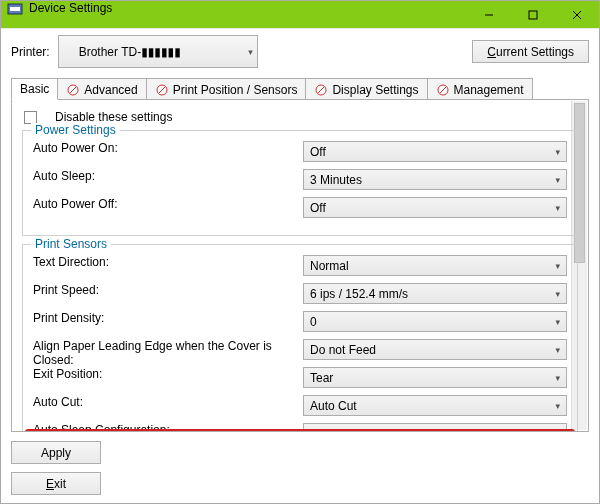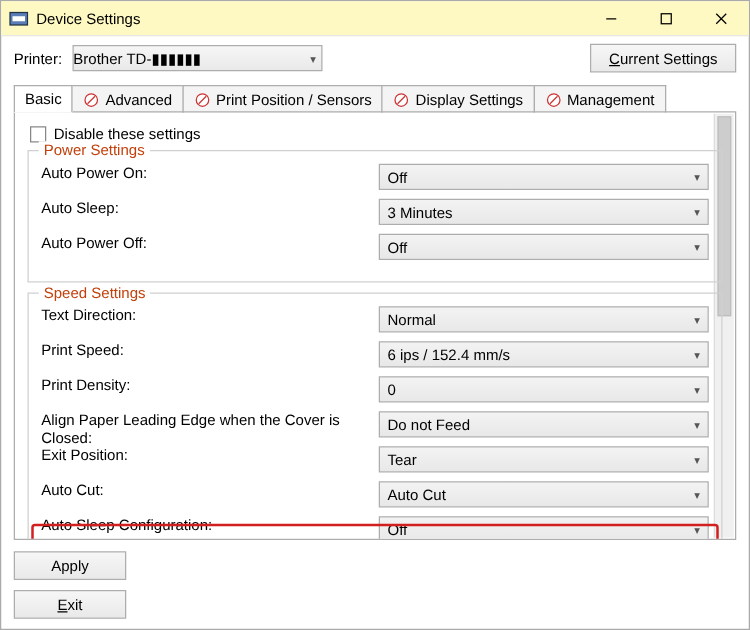--- a/index.html
+++ b/index.html
@@ -1,38 +1,38 @@
 <!DOCTYPE html>
 <html><head>
 <meta charset="utf-8">
 <style>
 * { box-sizing: border-box; margin: 0; padding: 0; font-family: "Segoe UI", Tahoma, sans-serif; font-size: 12px; }
 body { background: #fff; width: 600px; height: 504px; overflow: hidden; }
 .window { border: 1px solid #aaa; width: 600px; height: 504px; display: flex; flex-direction: column; }
-.titlebar { display: flex; align-items: center; height: 28px; padding: 0 0 0 6px; background: #fef9c3; border-bottom: 1px solid #e8e8e8; }
+.titlebar { display: flex; height: 28px; padding: 0 0 0 6px; background: #84cc16; border-bottom: 1px solid #e8e8e8; }
 .titlebar .icon { width: 16px; height: 16px; margin-right: 6px; display:inline-flex; align-items:center; justify-content:center;}
 .titlebar .title { flex: 1; }
 .winbtns { display: flex; }
 .winbtn { width: 44px; height: 28px; display: flex; align-items: center; justify-content: center; background: transparent; }
 .menubar { display: flex; padding: 2px 4px; gap: 2px; }
 .menuitem { padding: 2px 6px; }
 .toprow { display: flex; align-items: center; padding: 6px 10px 10px; gap: 8px; }
 .label { color: #000; }
-.combo { display: flex; align-items: center; border: 1px solid #adadad; background: linear-gradient(#f6f6f6,#e9e9e9); height: 21px; padding: 0 0; position: relative; text-align: center; }
+.combo { display: flex; align-items: center; border: 1px solid #adadad; background: linear-gradient(#f6f6f6,#e9e9e9); height: 33px; padding: 0 20px; position: relative; text-align: center; }
 .combo .arrow { position: absolute; right: 4px; font-size: 9px; color: #555; }
 .btn { border: 1px solid #adadad; background: linear-gradient(#f6f6f6,#e9e9e9); height: 23px; padding: 0 14px; display: inline-flex; align-items: center; justify-content: center; }
 .tabsrow { display: flex; padding: 0 10px; position: relative; height: 23px;}
 .tab { border: 1px solid #adadad; border-bottom: none; padding: 3px 8px; display: flex; align-items: center; gap: 4px; background: #f4f4f4; margin-right: -1px; }
 .tab.active { background: #fff; border-bottom: 1px solid #fff; position: relative; z-index: 2; }
 .tabicon { width: 14px; height: 14px; display:inline-flex; align-items:center; justify-content:center;}
 .tabpanel { border: 1px solid #adadad; margin: 0 10px 0; padding: 8px 10px 10px; position: relative; top: -1px; height: 390px; overflow:hidden;}
-.checkrow { display:flex; align-items:center; gap:6px; margin: 2px 0 6px 2px;}
+.checkrow { display:flex; align-items:center; gap:18px; margin: 2px 0 6px 2px;}
 .check { width:13px; height:13px; border:1px solid #888; background:#fff;}
 .group { border: 1px solid #d0d0d0; padding: 8px 10px 10px; margin-bottom: 8px; position:relative;}
-.group-label { position:absolute; top:-8px; left:8px; background:#fff; padding:0 4px; color:#c2410c;}
+.group-label { position:absolute; top:-8px; left:8px; background:#fff; padding:0 4px; color:#0369a1;}
 .row { display:flex; height:26px; margin:2px 0; }
 .row .lbl { flex: 0 0 270px; }
 .row .fld { flex: 1; }
 .select { width:100%; border:1px solid #adadad; background:linear-gradient(#f3f3f3,#e8e8e8); height:21px; display:flex; align-items:center; padding: 0 6px; position:relative;}
 .select .arrow { position:absolute; right:6px; font-size:9px; color:#555;}
 .highlight { position:absolute; border:2px solid #d21f1f; border-radius:3px; pointer-events:none;}
 .scrollbar { position:absolute; right:1px; top:1px; bottom:1px; width:16px; background:#f0f0f0; border-left:1px solid #ddd;}
 .scrollbar .thumb { position:absolute; left:2px; right:2px; top:2px; height:160px; background:#cdcdcd; border:1px solid #bdbdbd;}
 .footer { display:flex; justify-content:flex-end; gap:8px; padding:8px 10px;flex-direction:column;}
 .footer .btn { width:90px;}
@@ -160,21 +160,21 @@
           <div class="fld">
             <div class="select">
               <span>Off</span>
               <span class="arrow">▾</span>
             </div>
           </div>
         </div>
     </div>
 
     <div class="group" style="position:relative;">
-      <span class="group-label">Speed Settings</span>
+      <span class="group-label">Print Sensors</span>
       <div class="row">
           <span class="lbl">Text Direction:</span>
           <div class="fld">
             <div class="select">
               <span>Normal</span>
               <span class="arrow">▾</span>
             </div>
           </div>
         </div>
       <div class="row">

